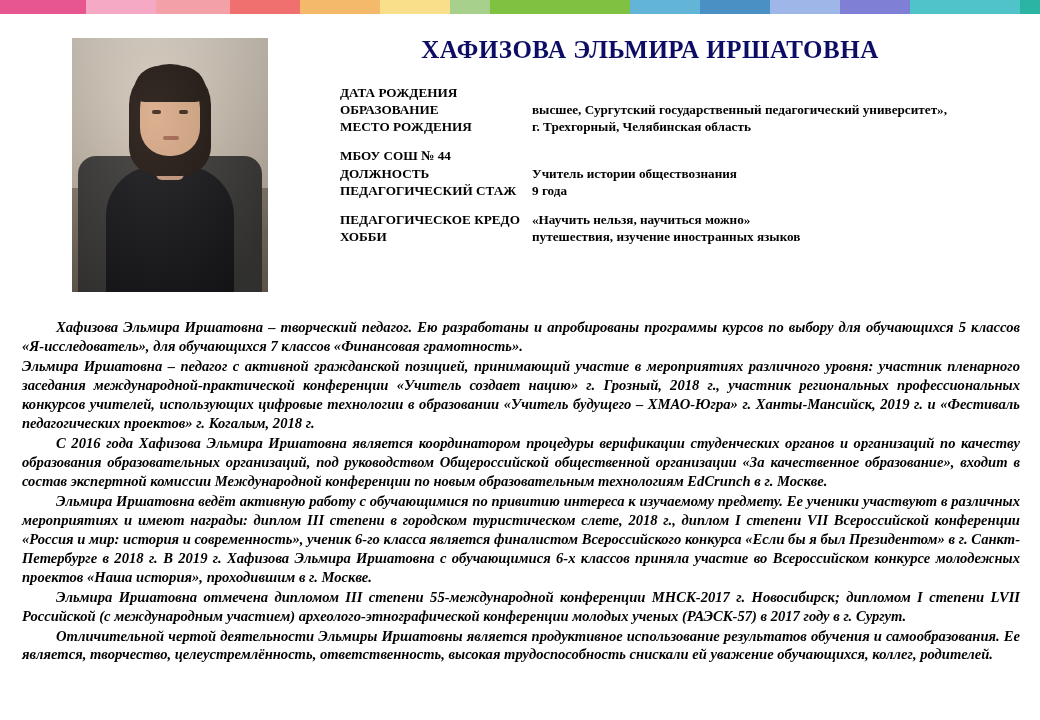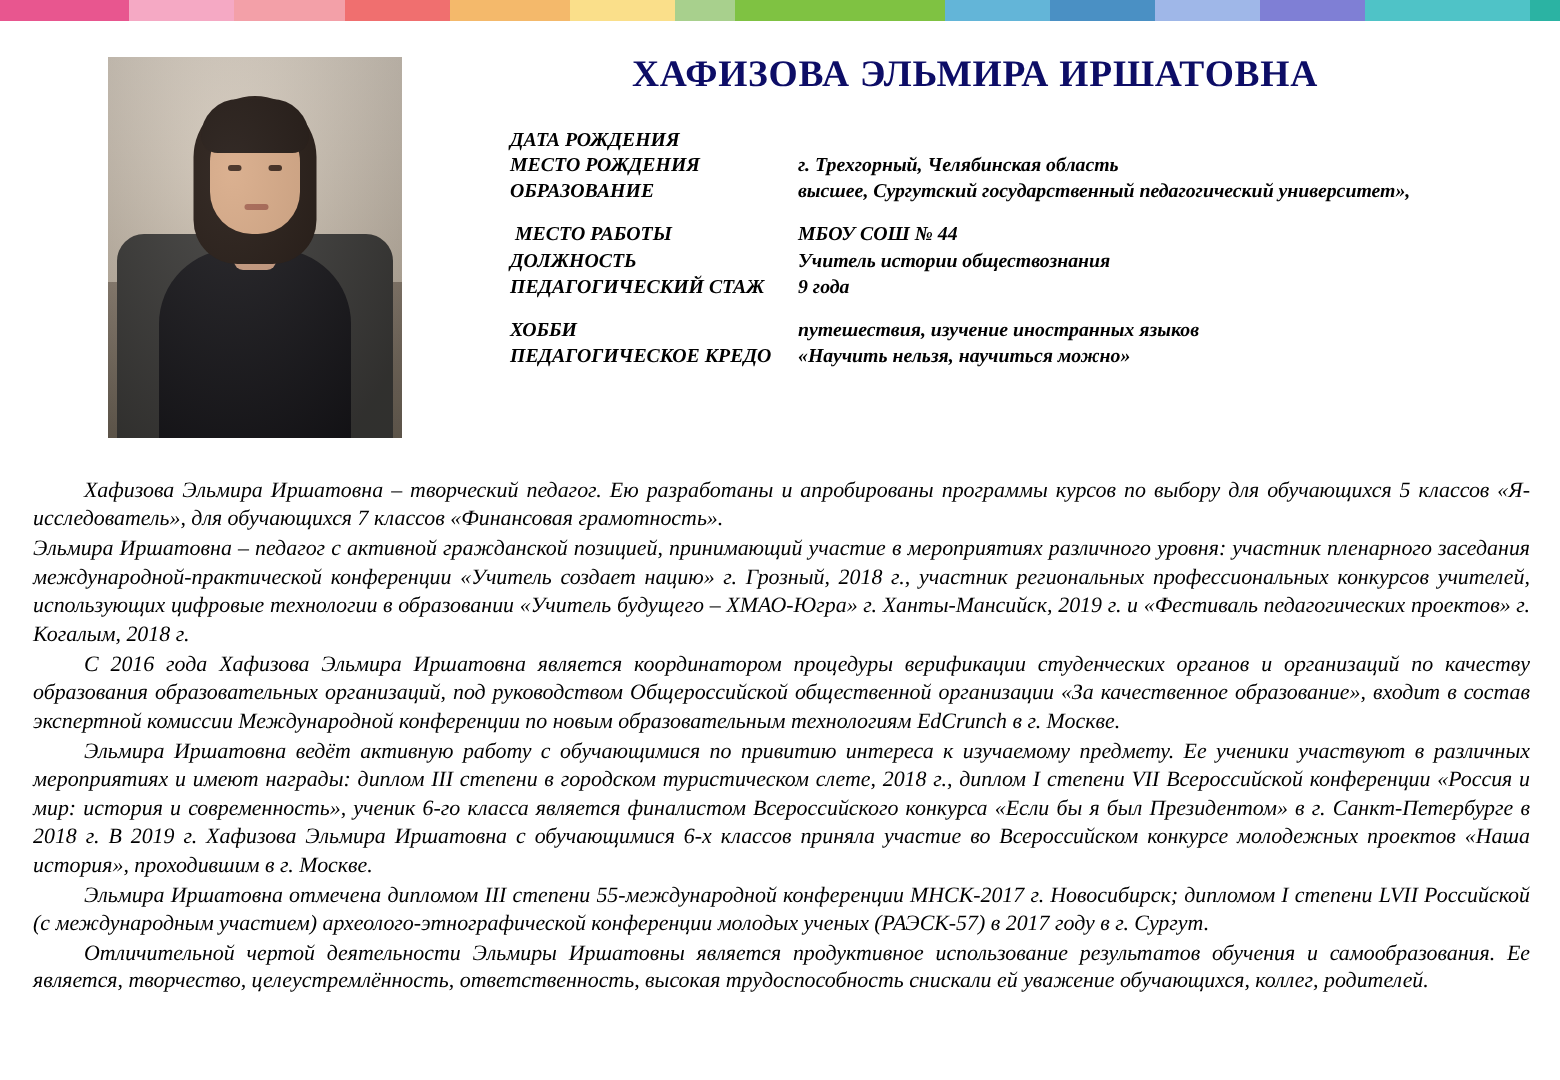--- a/index.html
+++ b/index.html
@@ -125,41 +125,40 @@
     top: 70px;
     width: 690px;
     font-size: 13.2px;
     font-weight: bold;
     color: #000000;
     line-height: 1.30;
   }
   .info-row {
     display: flex;
     margin-bottom: 0;
-    font-style: italic;
   }
   .info-label {
     width: 192px;
     flex: 0 0 192px;
     white-space: pre;
   }
   .info-value {
     flex: 1 1 auto;
   }
   .info-gap { height: 12px; }
 
   
   .body-text {
     position: absolute;
     left: 22px;
     top: 318px;
     width: 998px;
     font-family: "Liberation Serif", serif;
     font-style: italic;
-    font-weight: normal;
+    font-weight: bold;
     font-size: 14.6px;
     line-height: 1.30;
     text-align: justify;
     color: #000000;
   }
   .body-text p {
     margin: 0 0 1px 0;
     text-indent: 34px;
   }
   .body-text p.noindent {
@@ -208,55 +207,54 @@
     </div>
 
     <div class="title">ХАФИЗОВА  ЭЛЬМИРА  ИРШАТОВНА</div>
 
     <div class="info">
 
       <div class="info-row">
         <div class="info-label">ДАТА РОЖДЕНИЯ</div>
       </div>
       <div class="info-row">
+        <div class="info-label">ОБРАЗОВАНИЕ</div>
+        <div class="info-value">высшее, Сургутский государственный  педагогический университет»,</div>
+      </div>
+      <div class="info-row">
         <div class="info-label">МЕСТО РОЖДЕНИЯ</div>
         <div class="info-value">г. Трехгорный,  Челябинская область</div>
       </div>
       <div class="info-row">
-        <div class="info-label">ОБРАЗОВАНИЕ</div>
-        <div class="info-value">высшее, Сургутский государственный  педагогический университет»,</div>
-      </div>
-      <div class="info-row">
         <div class="info-label"></div>
       </div>
 
       <div class="info-gap"></div>
 
       <div class="info-row">
-        <div class="info-label"> МЕСТО РАБОТЫ</div>
         <div class="info-value">МБОУ СОШ № 44</div>
       </div>
       <div class="info-row">
         <div class="info-label">ДОЛЖНОСТЬ</div>
         <div class="info-value">Учитель истории обществознания</div>
       </div>
       <div class="info-row">
         <div class="info-label">ПЕДАГОГИЧЕСКИЙ СТАЖ</div>
         <div class="info-value">9 года</div>
       </div>
 
       <div class="info-gap"></div>
 
       <div class="info-row">
+        <div class="info-label">ПЕДАГОГИЧЕСКОЕ КРЕДО</div>
+        <div class="info-value">«Научить нельзя, научиться можно»</div>
+      </div>
+      <div class="info-row">
         <div class="info-label">ХОББИ</div>
         <div class="info-value">путешествия, изучение иностранных языков</div>
-      </div>
-      <div class="info-row">
-        <div class="info-label">ПЕДАГОГИЧЕСКОЕ КРЕДО</div>
-        <div class="info-value">«Научить нельзя, научиться можно»</div>
       </div>
 
     </div>
   </div>
 
   <div class="body-text">
     <p>Хафизова Эльмира Иршатовна – творческий педагог. Ею разработаны и апробированы программы курсов по выбору для обучающихся 5 классов «Я-исследователь», для обучающихся 7 классов «Финансовая грамотность».</p>
     <p class="noindent">Эльмира Иршатовна – педагог с активной гражданской позицией, принимающий участие в мероприятиях различного уровня: участник пленарного заседания международной-практической конференции «Учитель создает нацию» г. Грозный, 2018 г., участник региональных профессиональных конкурсов учителей, использующих цифровые технологии в образовании «Учитель будущего – ХМАО-Югра» г. Ханты-Мансийск, 2019 г. и «Фестиваль педагогических проектов» г. Когалым, 2018 г.</p>
     <p>С 2016 года Хафизова Эльмира Иршатовна является координатором процедуры верификации студенческих органов и организаций по качеству образования образовательных организаций, под руководством Общероссийской общественной организации «За качественное образование», входит в состав экспертной комиссии Международной конференции по новым образовательным технологиям EdCrunch в г. Москве.</p>
     <p>Эльмира Иршатовна  ведёт активную работу с обучающимися по привитию интереса к изучаемому предмету. Ее  ученики участвуют в различных мероприятиях и имеют  награды: диплом III степени в городском туристическом слете,  2018 г.,  диплом I степени VII Всероссийской конференции «Россия и мир: история и современность», ученик 6-го класса является финалистом Всероссийского конкурса «Если бы я был Президентом» в г. Санкт-Петербурге в 2018 г. В 2019 г. Хафизова Эльмира Иршатовна с обучающимися 6-х классов приняла участие во Всероссийском конкурсе молодежных проектов «Наша история», проходившим в г. Москве.</p>

